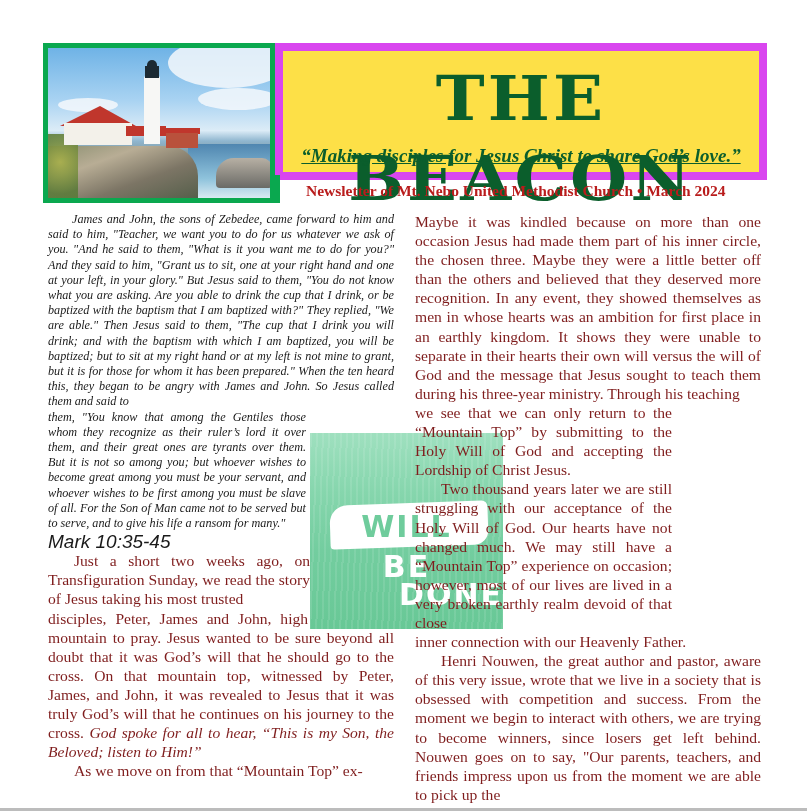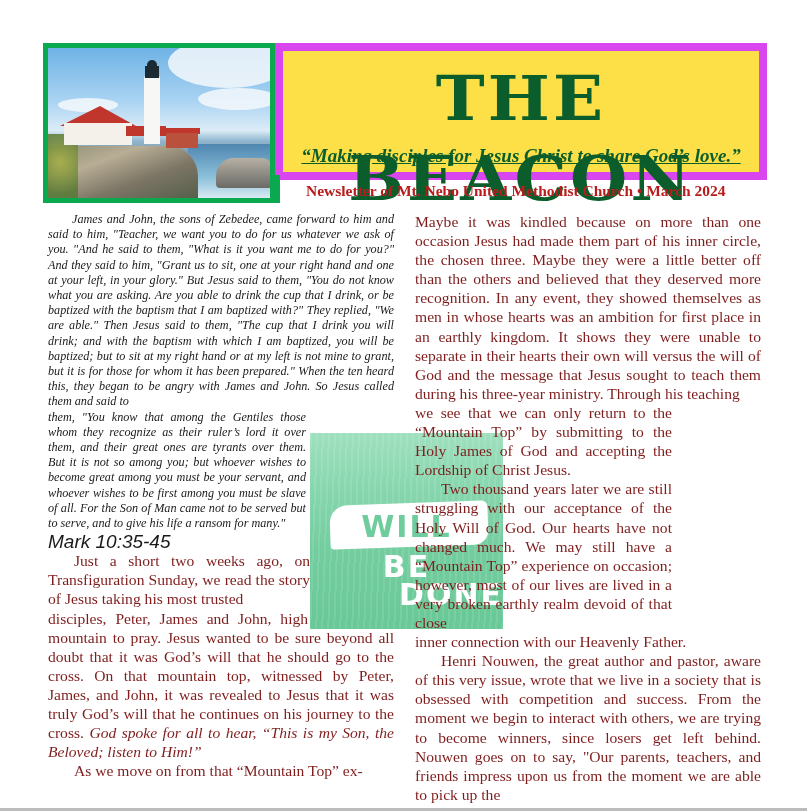--- a/index.html
+++ b/index.html
@@ -137,20 +137,20 @@
 <div class="thy-will">
   <div class="brush"></div>
   <div class="word w2">WILL</div>
   <div class="word w3">BE</div>
   <div class="word w4">DONE</div>
 </div>
 
 <div class="col-right">
   <div class="body-text">
     <p class="noindent">Maybe it was kindled because on more than one occasion Jesus had made them part of his inner circle, the chosen three. Maybe they were a little better off than the others and believed that they deserved more recognition. In any event, they showed themselves as men in whose hearts was an ambition for first place in an earthly kingdom. It shows they were unable to separate in their hearts their own will versus the will of God and the message that Jesus sought to teach them during his three-year ministry.  Through his teaching</p>
-    <p class="noindent narrow-right">we see that we can only return to the “Mountain Top” by submitting to the Holy James of God and accepting the Lordship of Christ Jesus.</p>
+    <p class="noindent narrow-right">we see that we can only return to the “Mountain Top” by submitting to the Holy Will of God and accepting the Lordship of Christ Jesus.</p>
     <p class="narrow-right">Two thousand years later we are still struggling with our acceptance of the Holy Will of God. Our hearts have not changed much.  We may still have a “Mountain Top” experience on occasion; however, most of our lives are lived in a very broken earthly realm devoid of that close</p>
     <p class="noindent">inner connection with our Heavenly Father.</p>
     <p>Henri Nouwen, the great author and pastor, aware of this very issue, wrote that we live in a society that is obsessed with competition and success.  From the moment we begin to interact with others, we are trying to become winners, since losers get left behind.  Nouwen goes on to say, "Our parents, teachers, and friends impress upon us from the moment we are able to pick up the</p>
   </div>
 </div>
 
 <div class="bottom-rule"></div>
 
 </body></html>

